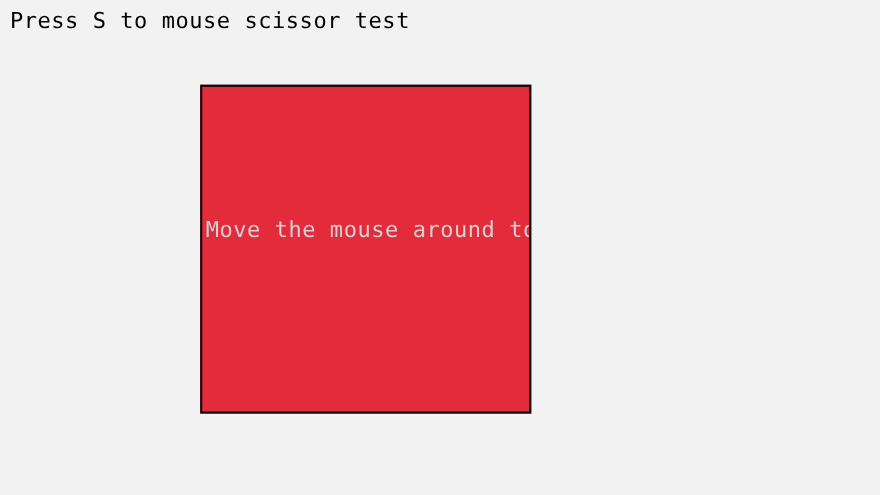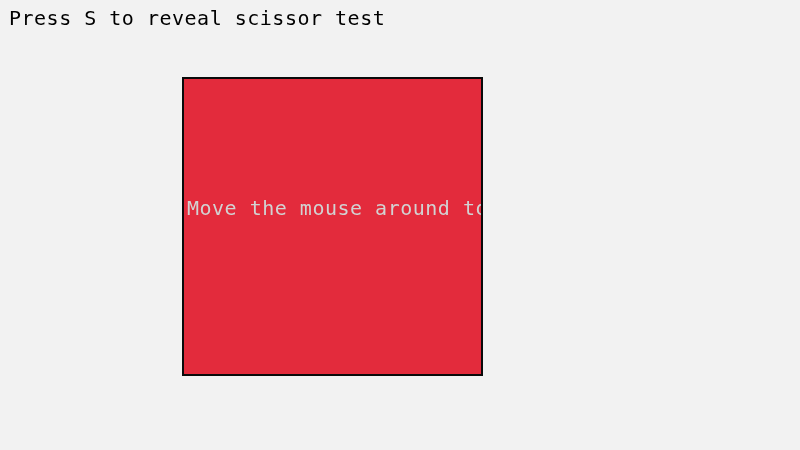--- a/index.html
+++ b/index.html
@@ -68,21 +68,21 @@
     white-space: pre;
     -webkit-font-smoothing: none;
     font-smooth: never;
   }
 </style>
 </head>
 <body>
 
 <div id="app-window">
 
-  <div id="hint-text">Press S to reveal scissor test</div>
+  <div id="hint-text">Press S to mouse scissor test</div>
 
   <div id="scissor-area">
 
     <div id="scissor-fill"></div>
 
     <div id="scissor-text">Move the mouse around to reveal this text!</div>
 
   </div>
 
 </div>

